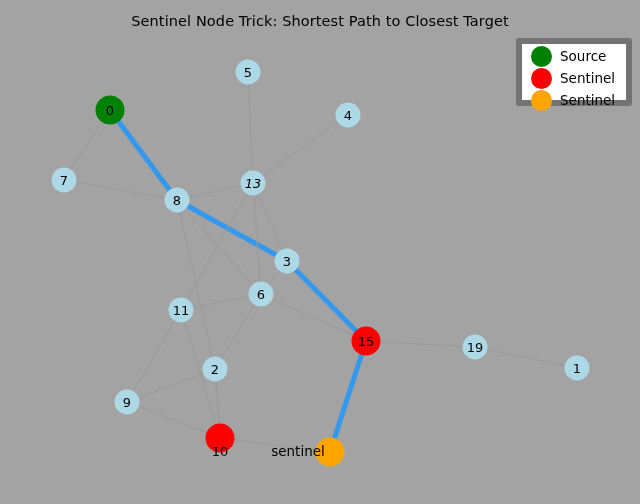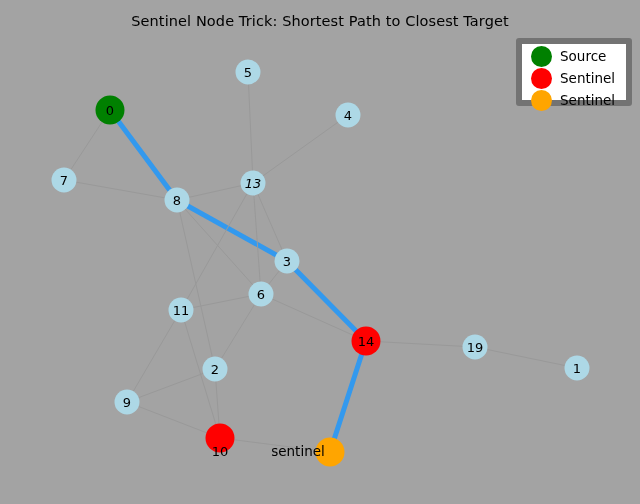--- a/index.html
+++ b/index.html
@@ -150,21 +150,21 @@
       <div class="node-label" style="left: 577px; top: 368px; color: rgb(0, 0, 0);">1</div>
       <div class="node-label" style="left: 215px; top: 369px; color: rgb(0, 0, 0);">2</div>
       <div class="node-label" style="left: 287px; top: 261px; color: rgb(0, 0, 0);">3</div>
       <div class="node-label" style="left: 348px; top: 115px; color: rgb(0, 0, 0);">4</div>
       <div class="node-label" style="left: 248px; top: 72px; color: rgb(0, 0, 0);">5</div>
       <div class="node-label" style="left: 261px; top: 294px; color: rgb(0, 0, 0);">6</div>
       <div class="node-label" style="left: 64px; top: 180px; color: rgb(0, 0, 0);">7</div>
       <div class="node-label" style="left: 177px; top: 200px; color: rgb(0, 0, 0);">8</div>
       <div class="node-label" style="left: 127px; top: 402px; color: rgb(0, 0, 0);">9</div>
       <div class="node-label" style="left: 220px; top: 438px; color: rgb(0, 0, 0); margin-top: 13px;">10</div>
-      <div class="node-label" style="left: 366px; top: 341px; color: rgb(0, 0, 0);">14</div>
+      <div class="node-label" style="left: 366px; top: 341px; color: rgb(0, 0, 0);">15</div>
       <div class="node-label" style="left: 181px; top: 310px; color: rgb(0, 0, 0);">11</div>
       <div class="node-label" style="left: 253px; top: 183px; color: rgb(0, 0, 0); font-style: italic;">13</div>
       <div class="node-label" style="left: 475px; top: 347px; color: rgb(0, 0, 0);">19</div>
       <div class="sentinel-text" style="left: 298px; top: 451px; color: rgb(0, 0, 0);">sentinel</div>
     </div>
 
   <div id="legend">
       <div class="legend-row" style="top: 1px;">
         <span class="legend-swatch" style="background: rgb(0, 128, 0); top: 1px;"></span>
         <span class="legend-text">Source</span>

